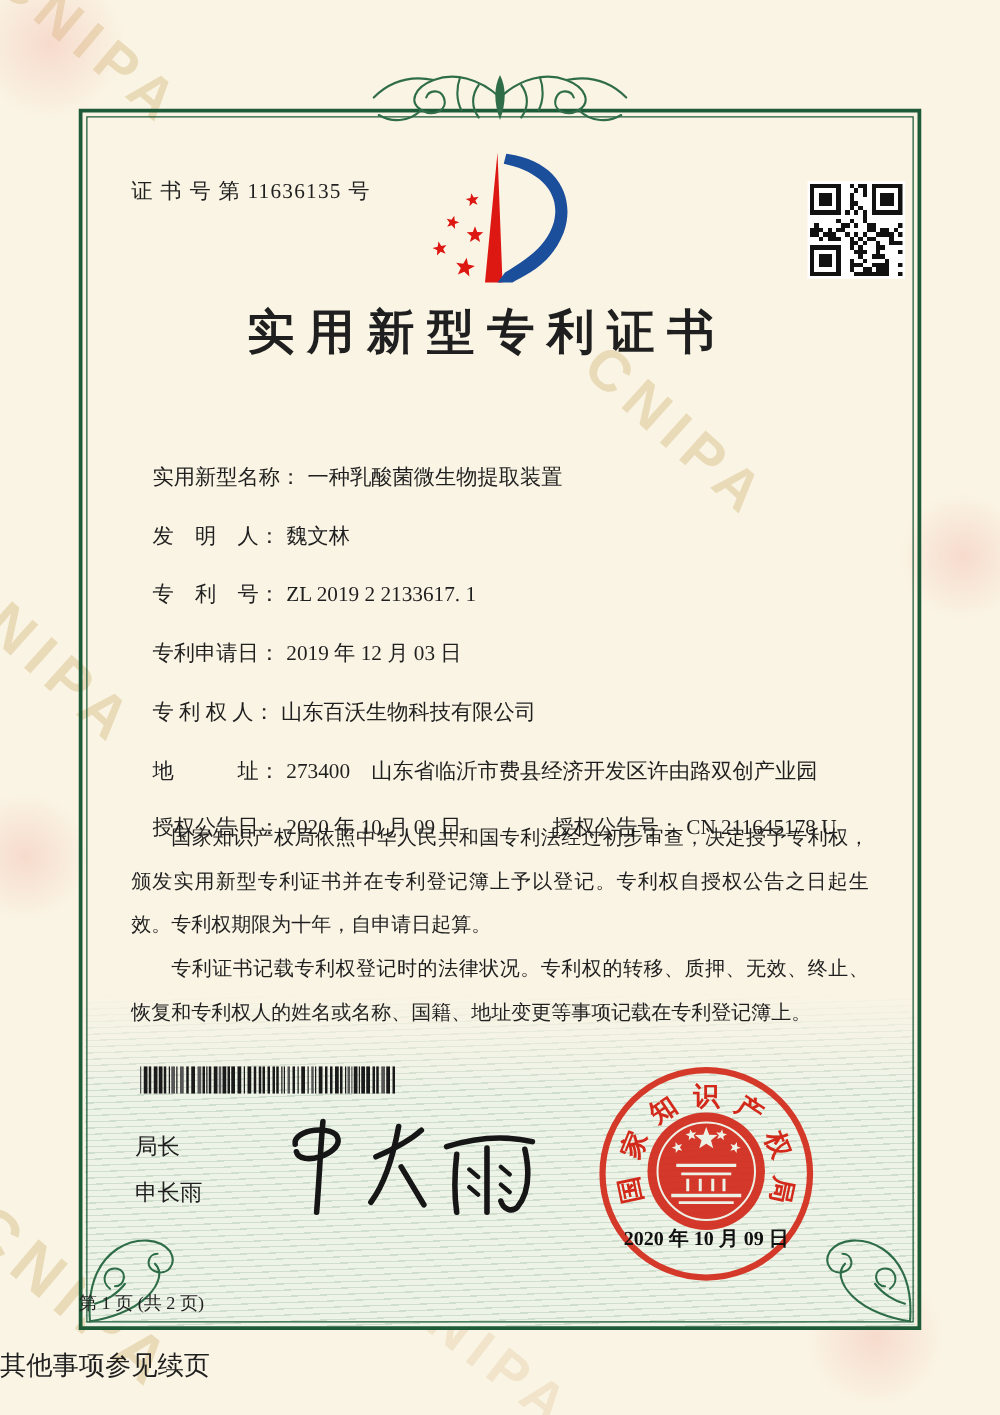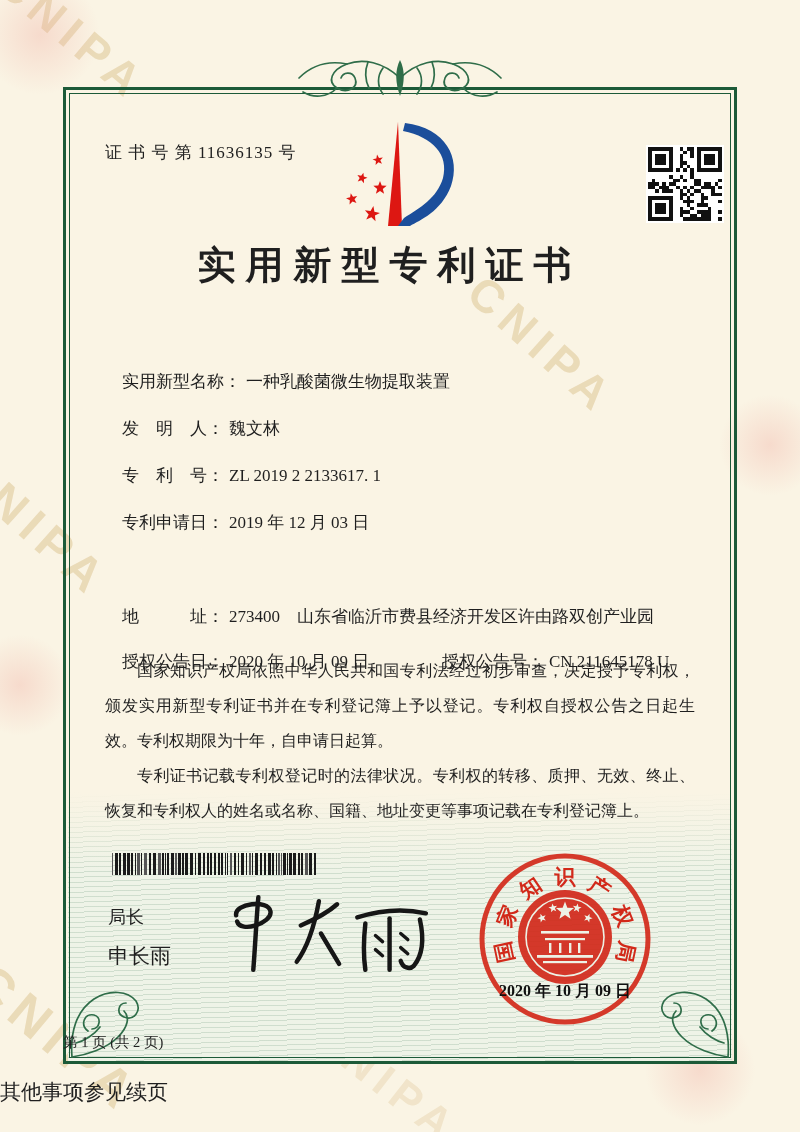--- a/index.html
+++ b/index.html
@@ -25,21 +25,21 @@
          font-size:38px;font-weight:bold;letter-spacing:10px;}
   .row{position:absolute;left:105px;font-size:17px;white-space:pre;}
   .row .val{margin-left:5px;}
   .paras{position:absolute;left:105px;top:653px;width:590px;font-size:16px;line-height:35px;text-align:justify;}
   .paras p{margin:0;text-indent:2em;}
   .qr{position:absolute;left:646px;top:145px;width:78px;height:78px;background:#fff;padding:2px;box-sizing:border-box;}
   .logo{position:absolute;left:318px;top:106px;width:165px;height:128px;}
   .barcode{position:absolute;left:112px;top:853px;width:208px;height:22px;}
   .sig-title{position:absolute;left:108px;top:905px;font-size:18px;
              font-family:"Liberation Sans","DejaVu Sans",sans-serif;}
-  .sig-name{position:absolute;left:108px;top:942px;font-size:21px;
+  .sig-name{position:absolute;left:108px;top:942px;font-size:18px;
             font-family:"Liberation Sans","DejaVu Sans",sans-serif;}
   .signature{position:absolute;left:222px;top:888px;width:212px;height:88px;}
   .seal{position:absolute;left:477px;top:851px;width:176px;height:176px;}
   .seal-date{position:absolute;left:470px;top:981px;width:190px;text-align:center;
              font-size:16px;font-weight:bold;color:#101010;z-index:5;}
   .page-num{position:absolute;left:63px;top:1033px;width:674px;font-size:14.5px;}
   .note{position:absolute;left:0;top:1078px;width:644px;text-align:left;font-size:21px;}
   .ornament-top{position:absolute;left:287px;top:54px;width:226px;height:50px;}
   .corner{position:absolute;width:84px;height:78px;}
   .corner.left{left:66px;top:983px;}
@@ -245,20 +245,23 @@
   </div>
   <div class="row" style="top:397px">
     <span>发　明　人：</span><span class="val">魏文林</span>
   </div>
   <div class="row" style="top:444px">
     <span>专　利　号：</span><span class="val">ZL 2019 2 2133617. 1</span>
   </div>
   <div class="row" style="top:491px">
     <span>专利申请日：</span><span class="val">2019 年 12 月 03 日</span>
   </div>
+  <div class="row" style="top:538px">
+    <span>专 利 权 人：</span><span class="val">山东百沃生物科技有限公司</span>
+  </div>
   <div class="row" style="top:585px">
     <span>地　　　址：</span><span class="val">273400　山东省临沂市费县经济开发区许由路双创产业园</span>
   </div>
   <div class="row" style="top:630px">
     <span>授权公告日：</span><span class="val">2020 年 10 月 09 日</span>
   </div>
   <div class="row" style="top:630px;left:425px">
     <span>授权公告号：</span><span class="val">CN 211645178 U</span>
   </div>
 

